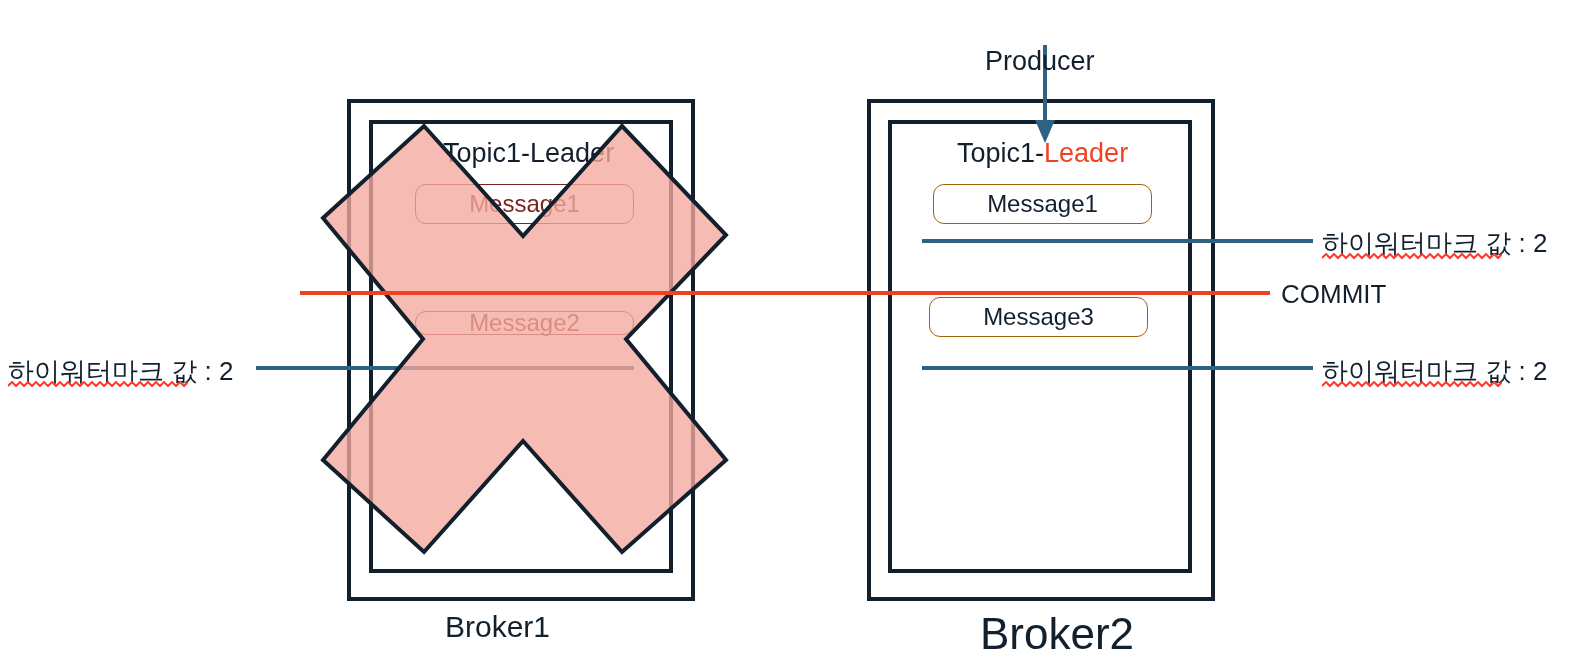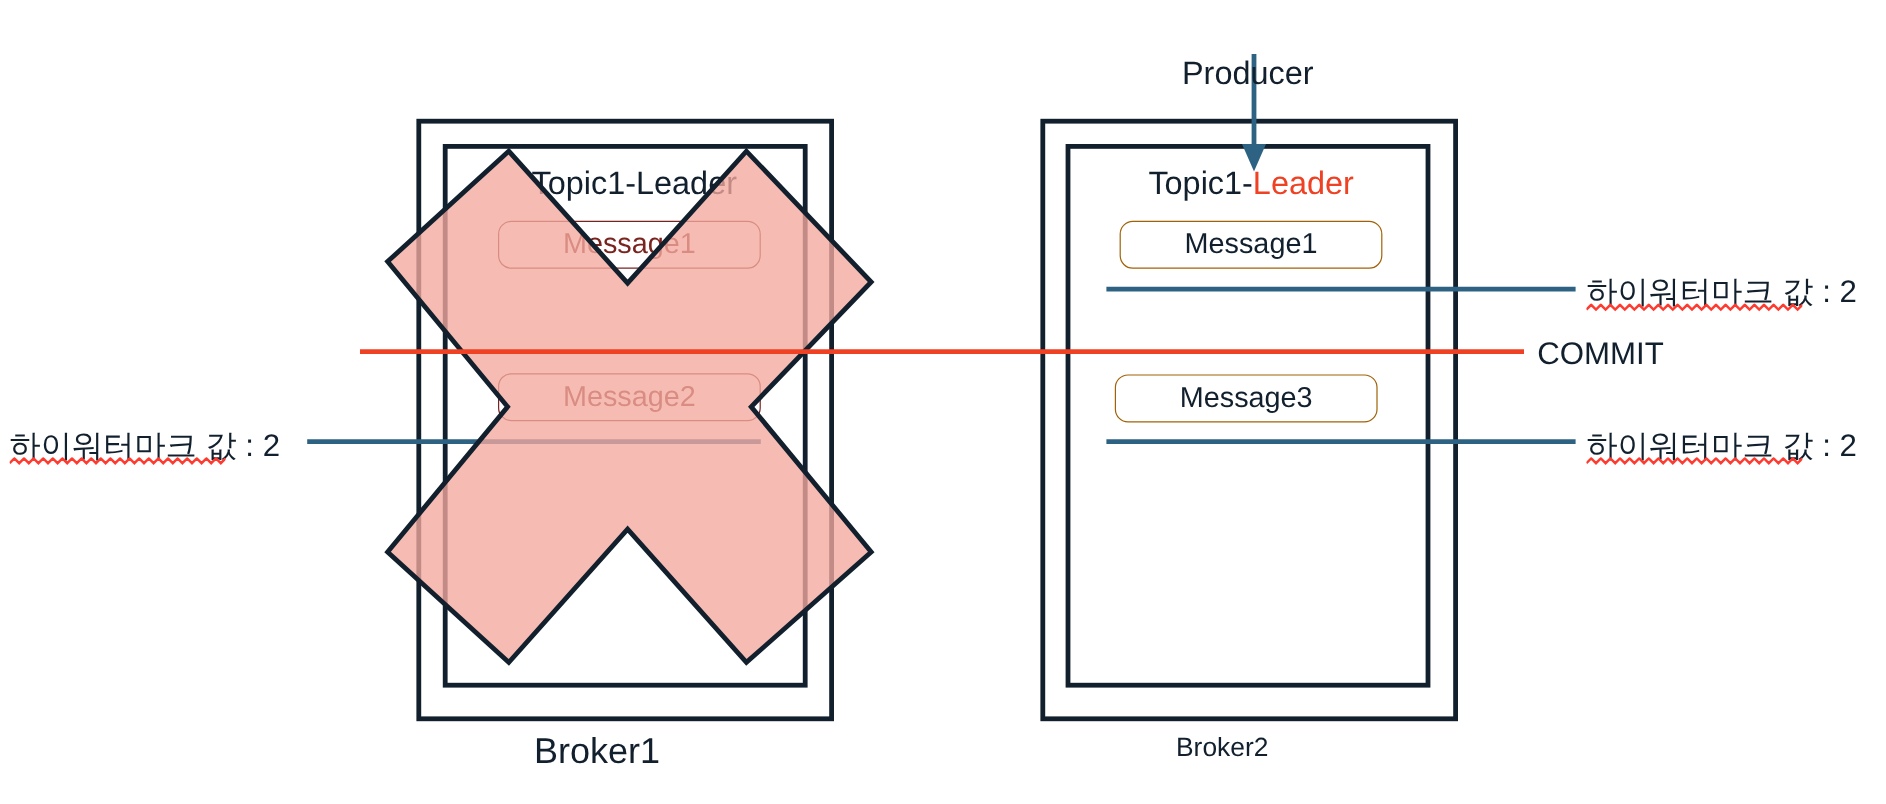--- a/index.html
+++ b/index.html
@@ -44,21 +44,21 @@
     text-align: right;
   }
   .t-broker1 {
     left: 445px;
     top: 612px;
     font-size: 30px;
   }
   .t-broker2 {
     left: 980px;
     top: 612px;
-    font-size: 22px;
+    font-size: 44px;
     text-align: right;
   }
   .t-topic1 {
     left: 443px;
     top: 140px;
     font-size: 27px;
   }
   .t-topic2 {
     left: 957px;
     top: 140px;
@@ -71,23 +71,23 @@
     border: 1px solid #a16207;
     border-radius: 11px;
     background: transparent;
     font-size: 24px;
     color: #12202e;
     display: flex;
     align-items: center;
     justify-content: center;
   }
   .msg1a { left: 415px; top: 184px; width: 219px; height: 40px; }
-  .msg2a { left: 415px; top: 311px; width: 219px; height: 40px; }
+  .msg2a { left: 415px; top: 311px; width: 219px; height: 24px; }
   .msg1b { left: 933px; top: 184px; width: 219px; height: 40px; }
-  .msg3b { left: 929px; top: 312px; width: 219px; height: 40px; }
+  .msg3b { left: 929px; top: 297px; width: 219px; height: 40px; }
 
   
   .under-x { border-color: #7a2420; color: #7a2420; }
 
   .hw-label {
     position: absolute;
     font-size: 26px;
     color: #12202e;
     white-space: nowrap;
   }

